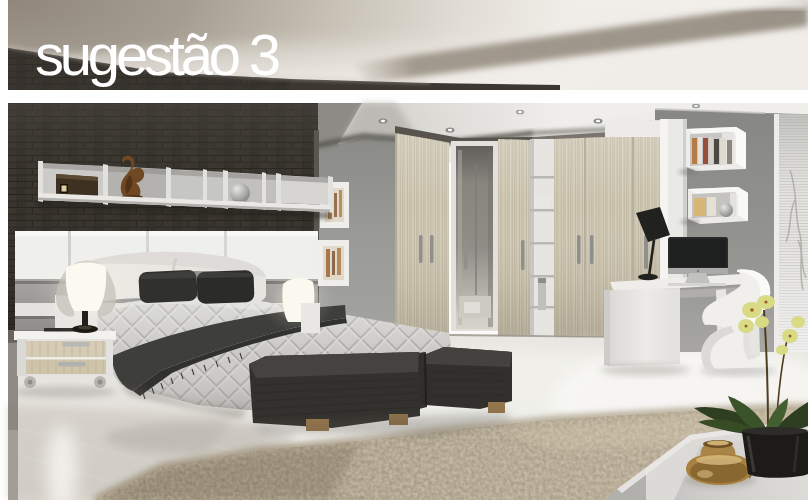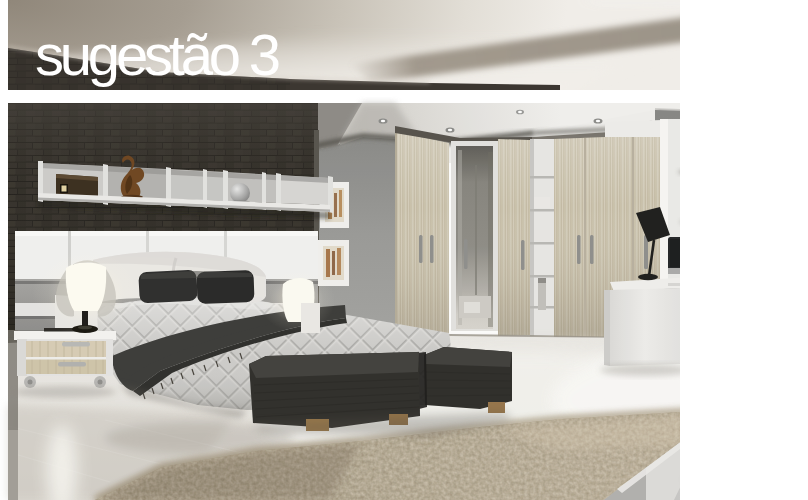--- a/index.html
+++ b/index.html
@@ -1,16 +1,16 @@
 <!DOCTYPE html>
 <html><head>
 <meta charset="utf-8">
 <style>
   html,body{margin:0;padding:0;background:#ffffff;}
-  #stage{position:relative;width:680px;height:500px;background:#ffffff;overflow:hidden;}
+  #stage{position:relative;width:808px;height:500px;background:#ffffff;overflow:hidden;}
   svg{display:block;}
 </style>
 </head>
 <body>
 <div id="stage">
 <svg width="808" height="500" viewBox="0 0 808 500">
 <defs>
 
   <linearGradient id="stripBase" x1="0" y1="5" x2="500" y2="80" gradientUnits="userSpaceOnUse">
     <stop offset="0" stop-color="#9c9387"></stop>

